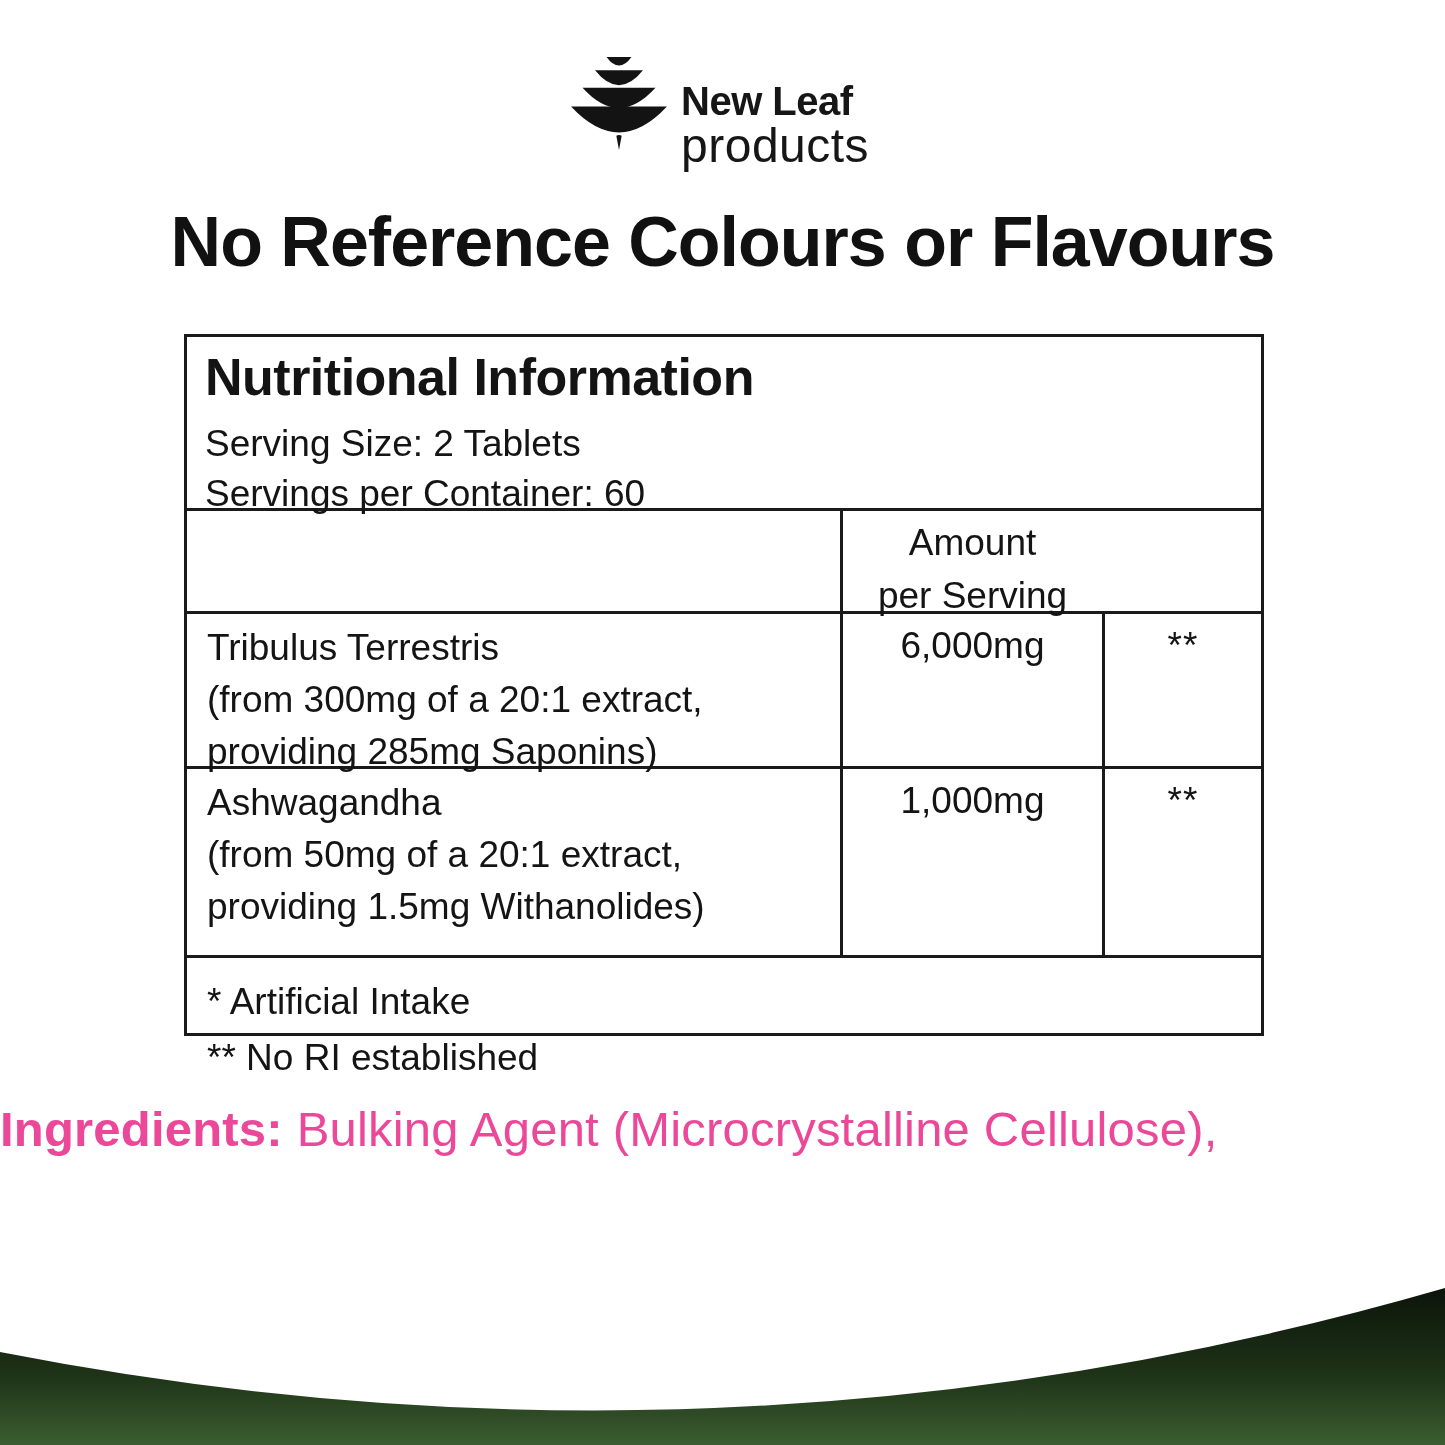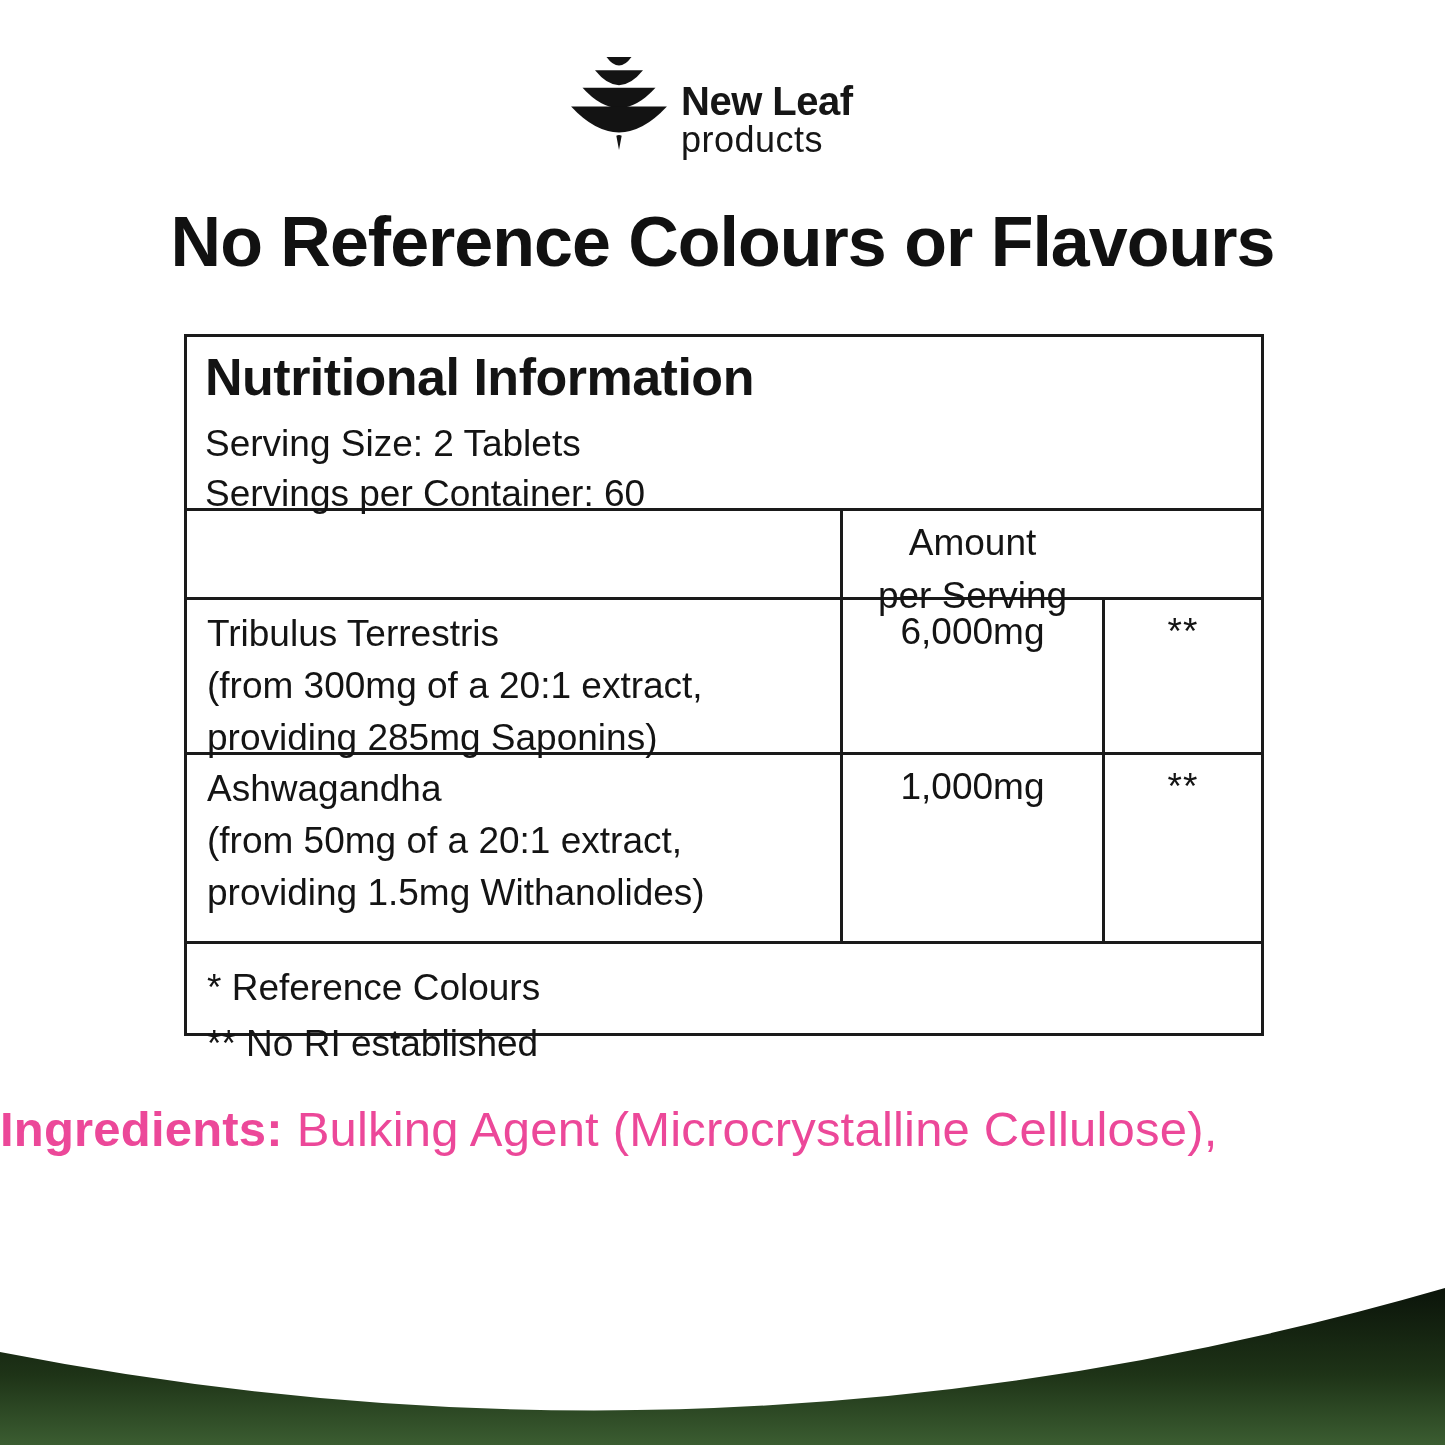--- a/index.html
+++ b/index.html
@@ -6,32 +6,32 @@
   body{
     width:1445px;height:1445px;position:relative;overflow:hidden;
     background:#ffffff;color:#161616;
     font-family:"Liberation Sans",sans-serif;
   }
   
   .logo{position:absolute;left:561px;top:55px;display:flex;gap:4px}
   .logo-icon{width:116px;height:96px;flex:0 0 auto}
   .logo-text{margin-top:26px;line-height:1}
   .logo-name{font-size:40px;font-weight:700;letter-spacing:-0.5px}
-  .logo-sub{font-size:36px;font-weight:400;letter-spacing:0.5px;margin-top:1px}
+  .logo-sub{font-size:48px;font-weight:400;letter-spacing:0.5px;margin-top:1px}
   
   .headline{position:absolute;top:202px;left:0;width:100%;text-align:center;
     font-size:70px;font-weight:700;letter-spacing:-1px;color:#111}
   
   .nutri{position:absolute;left:184px;top:334px;width:1080px;height:702px;
     border:3px solid #1a1a1a;box-sizing:border-box;color:#141414}
   .nutri-top{height:174px;box-sizing:border-box;padding:8px 18px 0;border-bottom:3px solid #1a1a1a}
   .nutri-title{font-size:52px;font-weight:700;margin:2px 0 12px;letter-spacing:-0.5px}
   .nutri-sub{font-size:37px;line-height:1.36;white-space:pre-line}
   .grid-row{display:grid;grid-template-columns:653px 262px 159px;box-sizing:border-box}
-  .head-row{height:86px}
+  .head-row{height:100px}
   .data-row{border-top:3px solid #1a1a1a}
   .r1{height:155px}
   .r2{height:189px}
   .cell{box-sizing:border-box}
   .c-name{padding:8px 16px 0 20px;font-size:37px;line-height:1.4;white-space:pre-line}
   .c-amt,.c-ri{border-left:3px solid #1a1a1a;text-align:center;font-size:37px;
     padding-top:6px;line-height:1.42;white-space:pre-line}
   .c-ri{letter-spacing:1px}
   .nutri-foot{border-top:3px solid #1a1a1a;padding:16px 0 0 20px;font-size:37px;
     line-height:1.5;white-space:pre-line}
@@ -86,21 +86,21 @@
   </div>
 
   <div class="grid-row data-row r2">
     <div class="cell c-name">Ashwagandha
 (from 50mg of a 20:1 extract,
 providing 1.5mg Withanolides)</div>
     <div class="cell c-amt">1,000mg</div>
     <div class="cell c-ri">**</div>
   </div>
 
-  <div class="nutri-foot">* Reference Colours
+  <div class="nutri-foot">* Artificial Intake
 ** No RI established</div>
 </div>
 
 <div class="ingredients">
   <div><span class="ing-label">Ingredients:</span><span> Bulking Agent (Microcrystalline Cellulose),</span></div>
 </div>
 
 <svg class="wave" viewBox="0 0 1445 165" preserveAspectRatio="none" aria-hidden="true">
   <defs>
     <linearGradient id="waveGrad" x1="0" y1="0" x2="0" y2="1">

